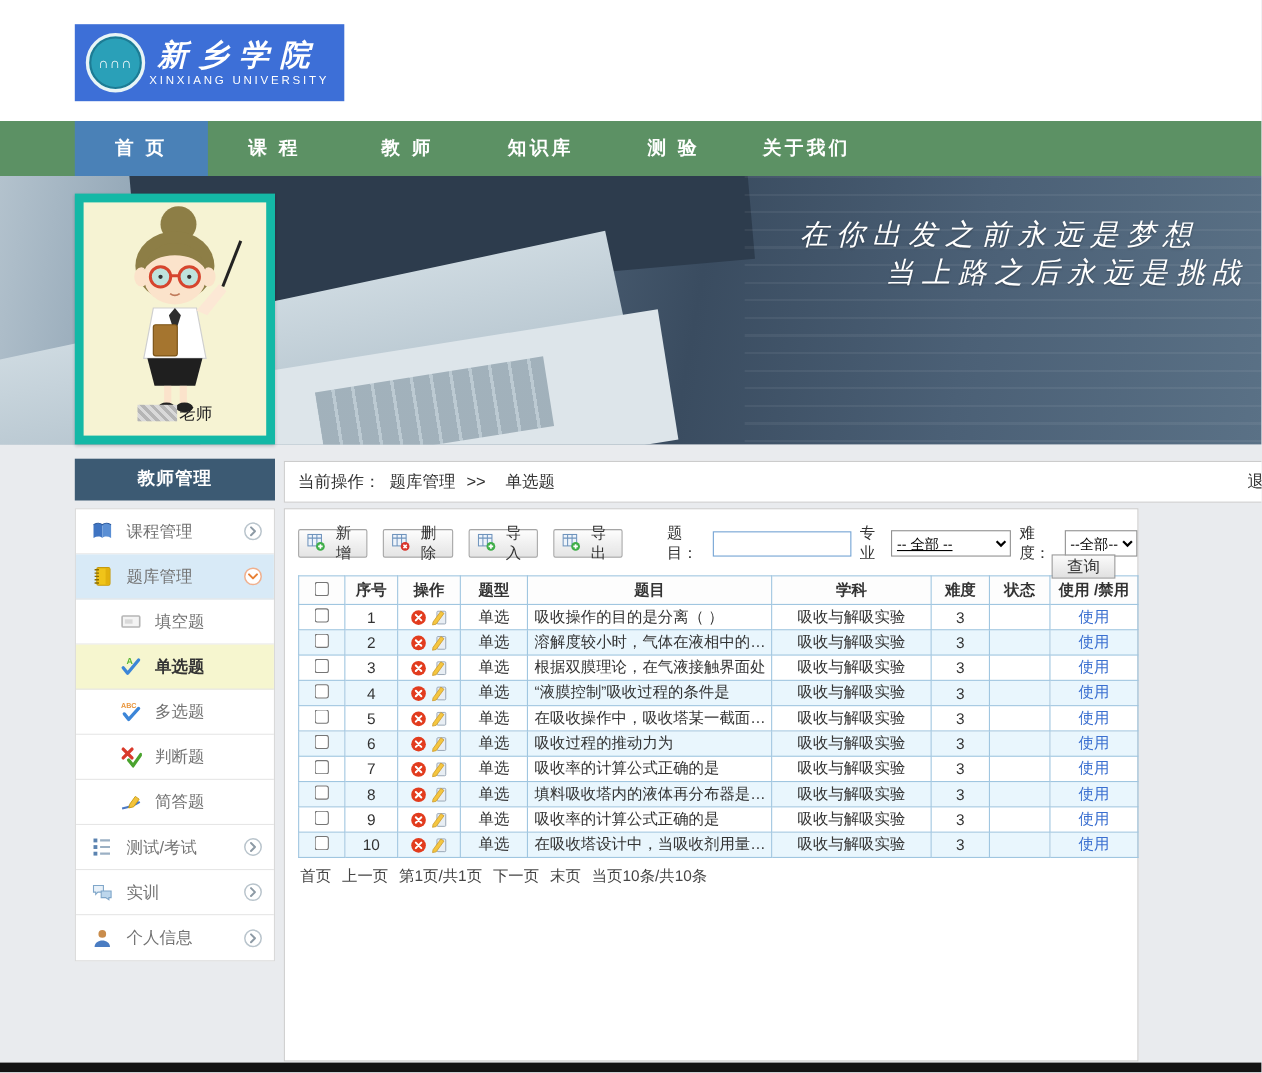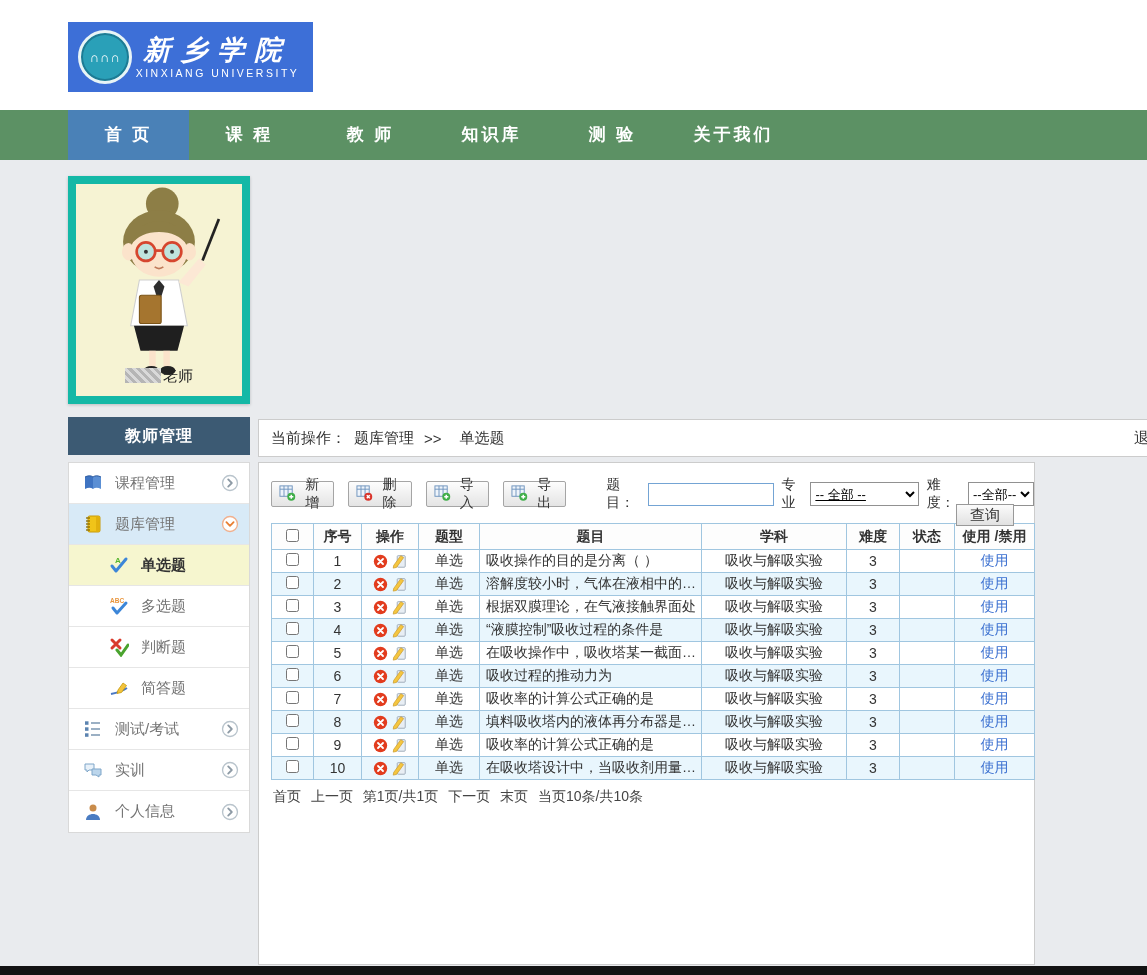--- a/index.html
+++ b/index.html
@@ -119,20 +119,30 @@
 
   <div class="nav-item"><span class="nav-label">知识库</span></div>
 
   <div class="nav-item"><span class="nav-label">测 验</span></div>
 
 
   <div class="nav-item"><span class="nav-label">关于我们</span></div>
 </div>
   </div>
 
+  <div class="banner">
+    <div class="bn-screen"></div>
+    <div class="bn-desk"></div>
+    <div class="bn-laptop"></div>
+    <div class="bn-keys"></div>
+    <div class="bn-rain"></div>
+
+    <div class="bn-quote q1">在你出发之前永远是梦想</div>
+    <div class="bn-quote q2">当上路之后永远是挑战</div>
+  </div>
 
   <div class="avatar-card">
     <div class="avatar-inner">
       <svg viewBox="0 0 150 180" width="164" height="196" style="display:block;margin:-2px auto 0;">
         <circle cx="78" cy="20" r="15" fill="#8d7e46"></circle>
         <ellipse cx="75" cy="55" rx="33" ry="29" fill="#8d7e46"></ellipse>
         <ellipse cx="47" cy="64" rx="6" ry="8" fill="#fbe3cb"></ellipse>
         <ellipse cx="103" cy="64" rx="6" ry="8" fill="#fbe3cb"></ellipse>
         <ellipse cx="75" cy="64" rx="26" ry="23" fill="#fbe3cb"></ellipse>
         <path d="M49 58 Q55 36 75 36 Q95 36 101 58 Q92 46 75 46 Q58 46 49 58 Z" fill="#8d7e46"></path>
@@ -186,20 +196,28 @@
               <line x1="3" y1="16" x2="7" y2="16"></line>
             </g>
           </svg></span>
     <span class="mi-label">题库管理</span>
     <span class="mi-chev"><svg viewBox="0 0 20 20" width="18" height="18">
             <circle cx="10" cy="10" r="8.3" fill="#fff" stroke="#f0b08e" stroke-width="1.5"></circle>
             <path d="M6 8l4 4 4-4" fill="none" stroke="#e87f33" stroke-width="2" stroke-linecap="round" stroke-linejoin="round"></path>
           </svg></span>
   </div>
 
+  <div class="menu-item sub">
+    <span class="mi-icon"><svg viewBox="0 0 20 20" width="20" height="20">
+            <rect x="2" y="5" width="16" height="10" rx="1" fill="#f4f4f4" stroke="#b5b5b5" stroke-width="1.5"></rect>
+            <rect x="4.5" y="8" width="7" height="4" fill="#d9d9d9"></rect>
+          </svg></span>
+    <span class="mi-label">填空题</span>
+
+  </div>
 
   <div class="menu-item sub sub-active">
     <span class="mi-icon"><svg viewBox="0 0 20 20" width="20" height="20">
             <text x="6" y="8" font-size="8" fill="#58b531" font-weight="bold">A</text>
             <path d="M3 11l4 5 10-12" fill="none" stroke="#3c86d8" stroke-width="3" stroke-linecap="round" stroke-linejoin="round"></path>
           </svg></span>
     <span class="mi-label">单选题</span>
 
   </div>
 

